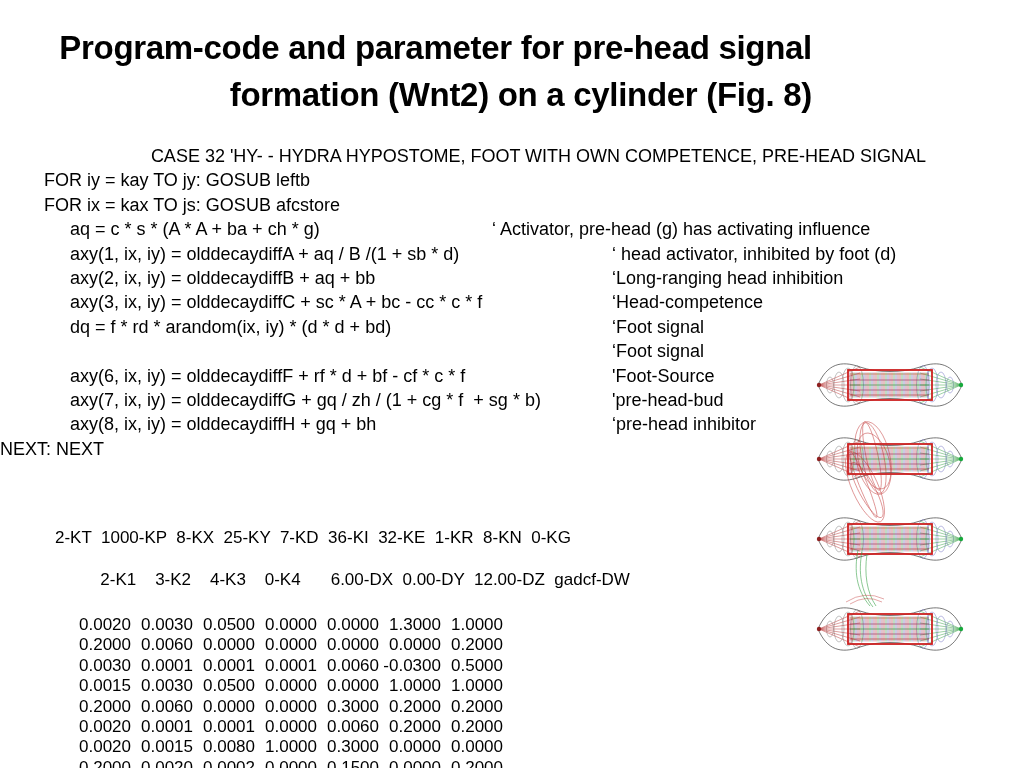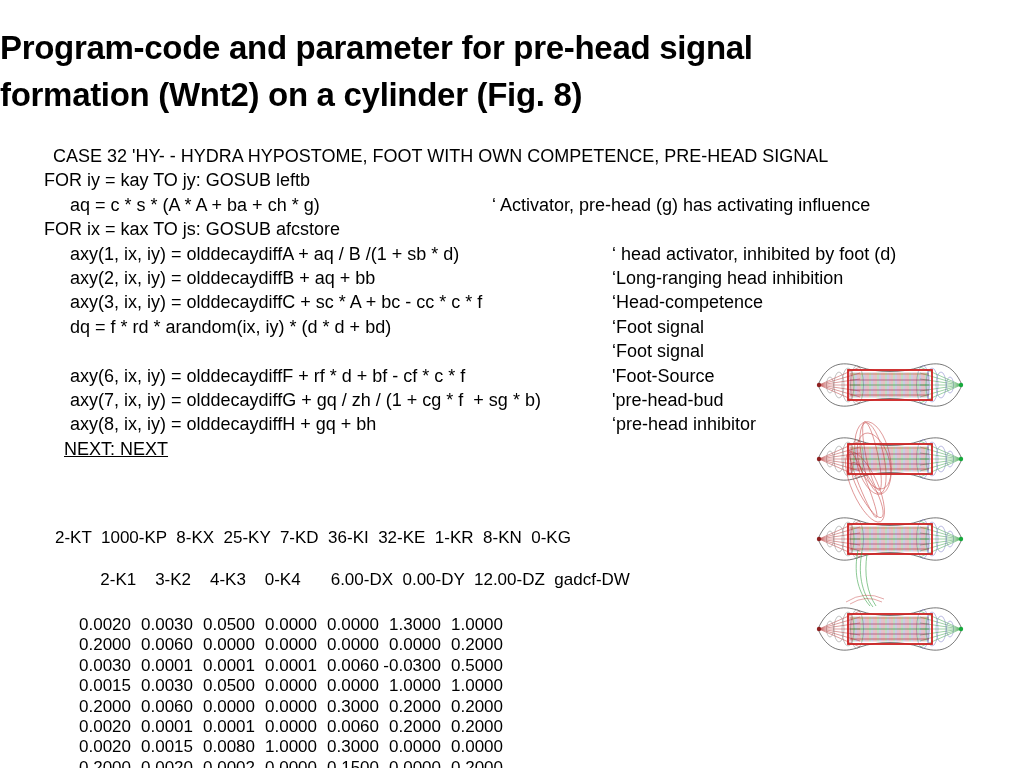--- a/index.html
+++ b/index.html
@@ -1,29 +1,29 @@
 <!DOCTYPE html>
 <html><head>
 <meta charset="utf-8">
 <style>
   html,body{margin:0;padding:0;background:#fff;}
   .slide{
     position:relative;width:1024px;height:768px;background:#ffffff;overflow:hidden;
     font-family:"Liberation Sans","DejaVu Sans",sans-serif;color:#000;
   }
   .title{
-    position:absolute;top:24px;left:0;width:812px;text-align:left;
+    position:absolute;top:24px;left:0;width:812px;text-align:right;
     font-size:33px;font-weight:bold;line-height:47px;letter-spacing:-0.3px;
   }
   .code-block{position:absolute;top:144px;left:0;width:1024px;font-size:18px;}
   .code-line{position:relative;height:24.4px;line-height:24.4px;white-space:pre;}
-  .ind0{padding-left:53px;}
+  .ind0{padding-left:53px;text-align:center;}
   .ind1{padding-left:44px;}
   .ind2{padding-left:70px;}
-  .ind3{padding-left:64px;text-decoration:underline;}
+  .ind3{}
   .comment{position:absolute;left:612px;top:0;white-space:pre;}
   .code-line.near-comment .comment{left:492px;}
   .param-block{position:absolute;top:527px;left:0;font-size:17px;}
   .param-header1{padding-left:55px;line-height:21px;white-space:pre;}
   .param-header2{padding-left:72px;line-height:21px;white-space:pre;}
   #param-h2d{margin-left:30px;}
   #param-rows{margin-top:4px;}
   .param-row{height:20.4px;line-height:20.4px;padding-left:51px;white-space:nowrap;margin-left:18px;}
   .param-cell{display:inline-block;width:62px;text-align:right;}
   #figures{position:absolute;left:810px;top:344px;}
@@ -34,22 +34,22 @@
 <div class="slide">
 
   <div class="title">
     <div>Program-code and parameter for pre-head signal</div>
     <div>formation (Wnt2) on a cylinder (Fig. 8)</div>
   </div>
 
   <div class="code-block" id="code-lines">
       <div class="code-line ind0"><span class="code-text">CASE 32 'HY- - HYDRA HYPOSTOME, FOOT WITH OWN COMPETENCE, PRE-HEAD SIGNAL</span></div>
       <div class="code-line ind1"><span class="code-text">FOR iy = kay TO jy: GOSUB leftb</span></div>
+      <div class="code-line ind1"><span class="code-text">FOR ix = kax TO js: GOSUB afcstore</span></div>
       <div class="code-line ind2 near-comment"><span class="code-text">aq = c * s * (A * A + ba + ch * g)</span><span class="comment">‘ Activator, pre-head (g) has activating influence</span></div>
-      <div class="code-line ind1"><span class="code-text">FOR ix = kax TO js: GOSUB afcstore</span></div>
       <div class="code-line ind2"><span class="code-text">axy(1, ix, iy) = olddecaydiffA + aq / B /(1 + sb * d)</span><span class="comment">‘ head activator, inhibited by foot (d)</span></div>
       <div class="code-line ind2"><span class="code-text">axy(2, ix, iy) = olddecaydiffB + aq + bb</span><span class="comment">‘Long-ranging head inhibition</span></div>
       <div class="code-line ind2"><span class="code-text">axy(3, ix, iy) = olddecaydiffC + sc * A + bc - cc * c * f</span><span class="comment">‘Head-competence</span></div>
       <div class="code-line ind2"><span class="code-text">dq = f * rd * arandom(ix, iy) * (d * d + bd)</span><span class="comment">‘Foot signal</span></div>
       <div class="code-line ind2"><span class="comment">‘Foot signal</span></div>
       <div class="code-line ind2"><span class="code-text">axy(6, ix, iy) = olddecaydiffF + rf * d + bf - cf * c * f</span><span class="comment">'Foot-Source</span></div>
       <div class="code-line ind2"><span class="code-text">axy(7, ix, iy) = olddecaydiffG + gq / zh / (1 + cg * f  + sg * b)</span><span class="comment">'pre-head-bud</span></div>
       <div class="code-line ind2"><span class="code-text">axy(8, ix, iy) = olddecaydiffH + gq + bh</span><span class="comment">‘pre-head inhibitor</span></div>
       <div class="code-line ind3"><span class="code-text">NEXT: NEXT</span></div>
     </div>

